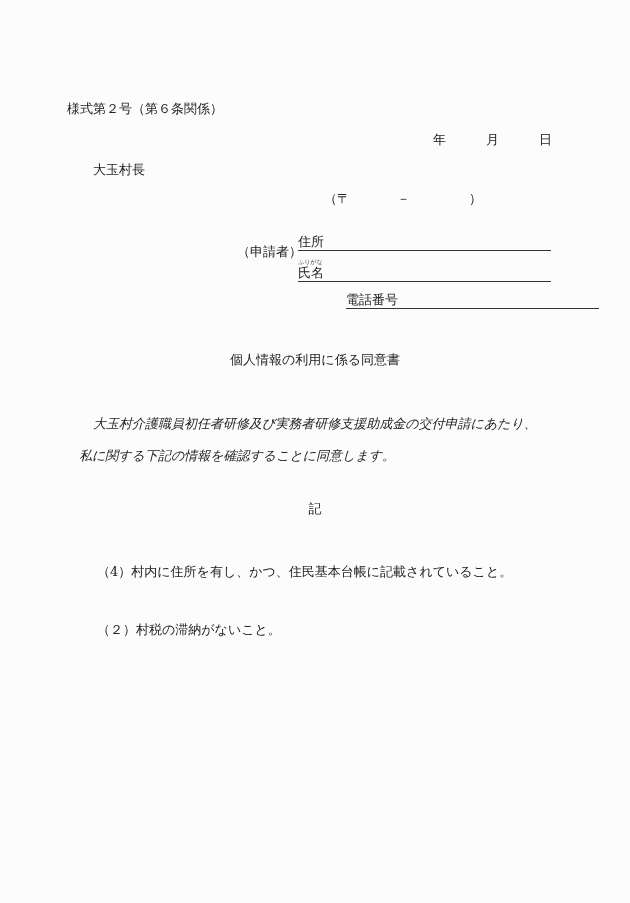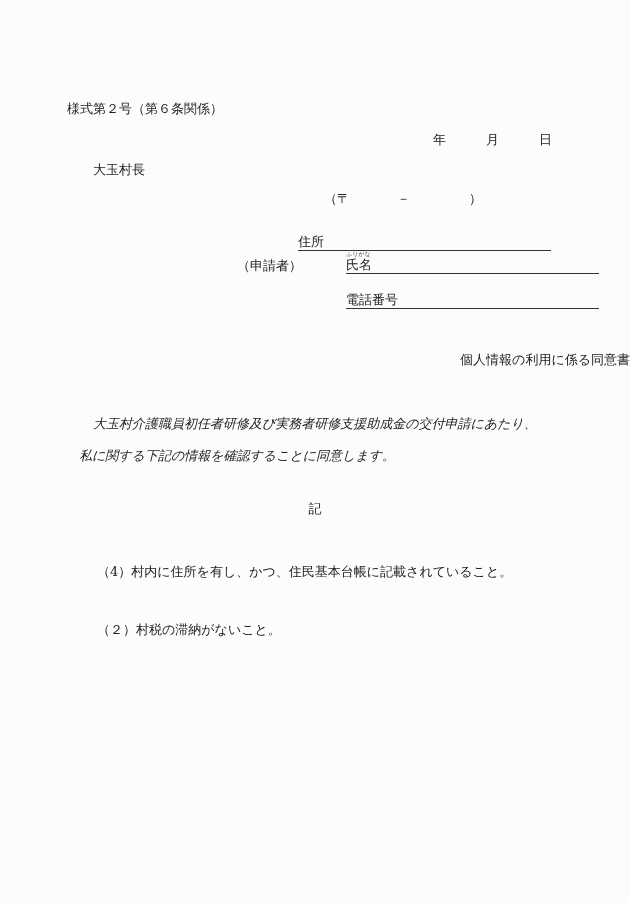--- a/index.html
+++ b/index.html
@@ -37,35 +37,35 @@
 
     .field {
       position: absolute;
       left: 298px;
       width: 253px;
       height: 17px;
       border-bottom: 1px solid #333;
     }
     .field-label { position: absolute; left: 0; bottom: 2px; }
     .field-address { top: 233px; }
-    .field-name    { top: 256px; margin-left: 48px; }
+    .field-name    { top: 264px; }
     .field-phone   { top: 291px; margin-left: 48px; }
 
     .furigana {
       position: absolute;
       left: 0;
       top: -5px;
       font-size: 6px;
       letter-spacing: 0;
       color: #444;
     }
 
-    .applicant-label { left: 237px; top: 259px; }
+    .applicant-label { left: 237px; top: 245px; }
 
-    .doc-title { left: 0; width: 630px; text-align: right; top: 353px; }
+    .doc-title { left: 0; width: 630px; text-align: center; top: 353px; }
 
     .body-para {
       position: absolute;
       left: 79px;
       width: 480px;
       top: 408px;
       line-height: 32px;
       white-space: normal;
       font-style: italic;
     }

